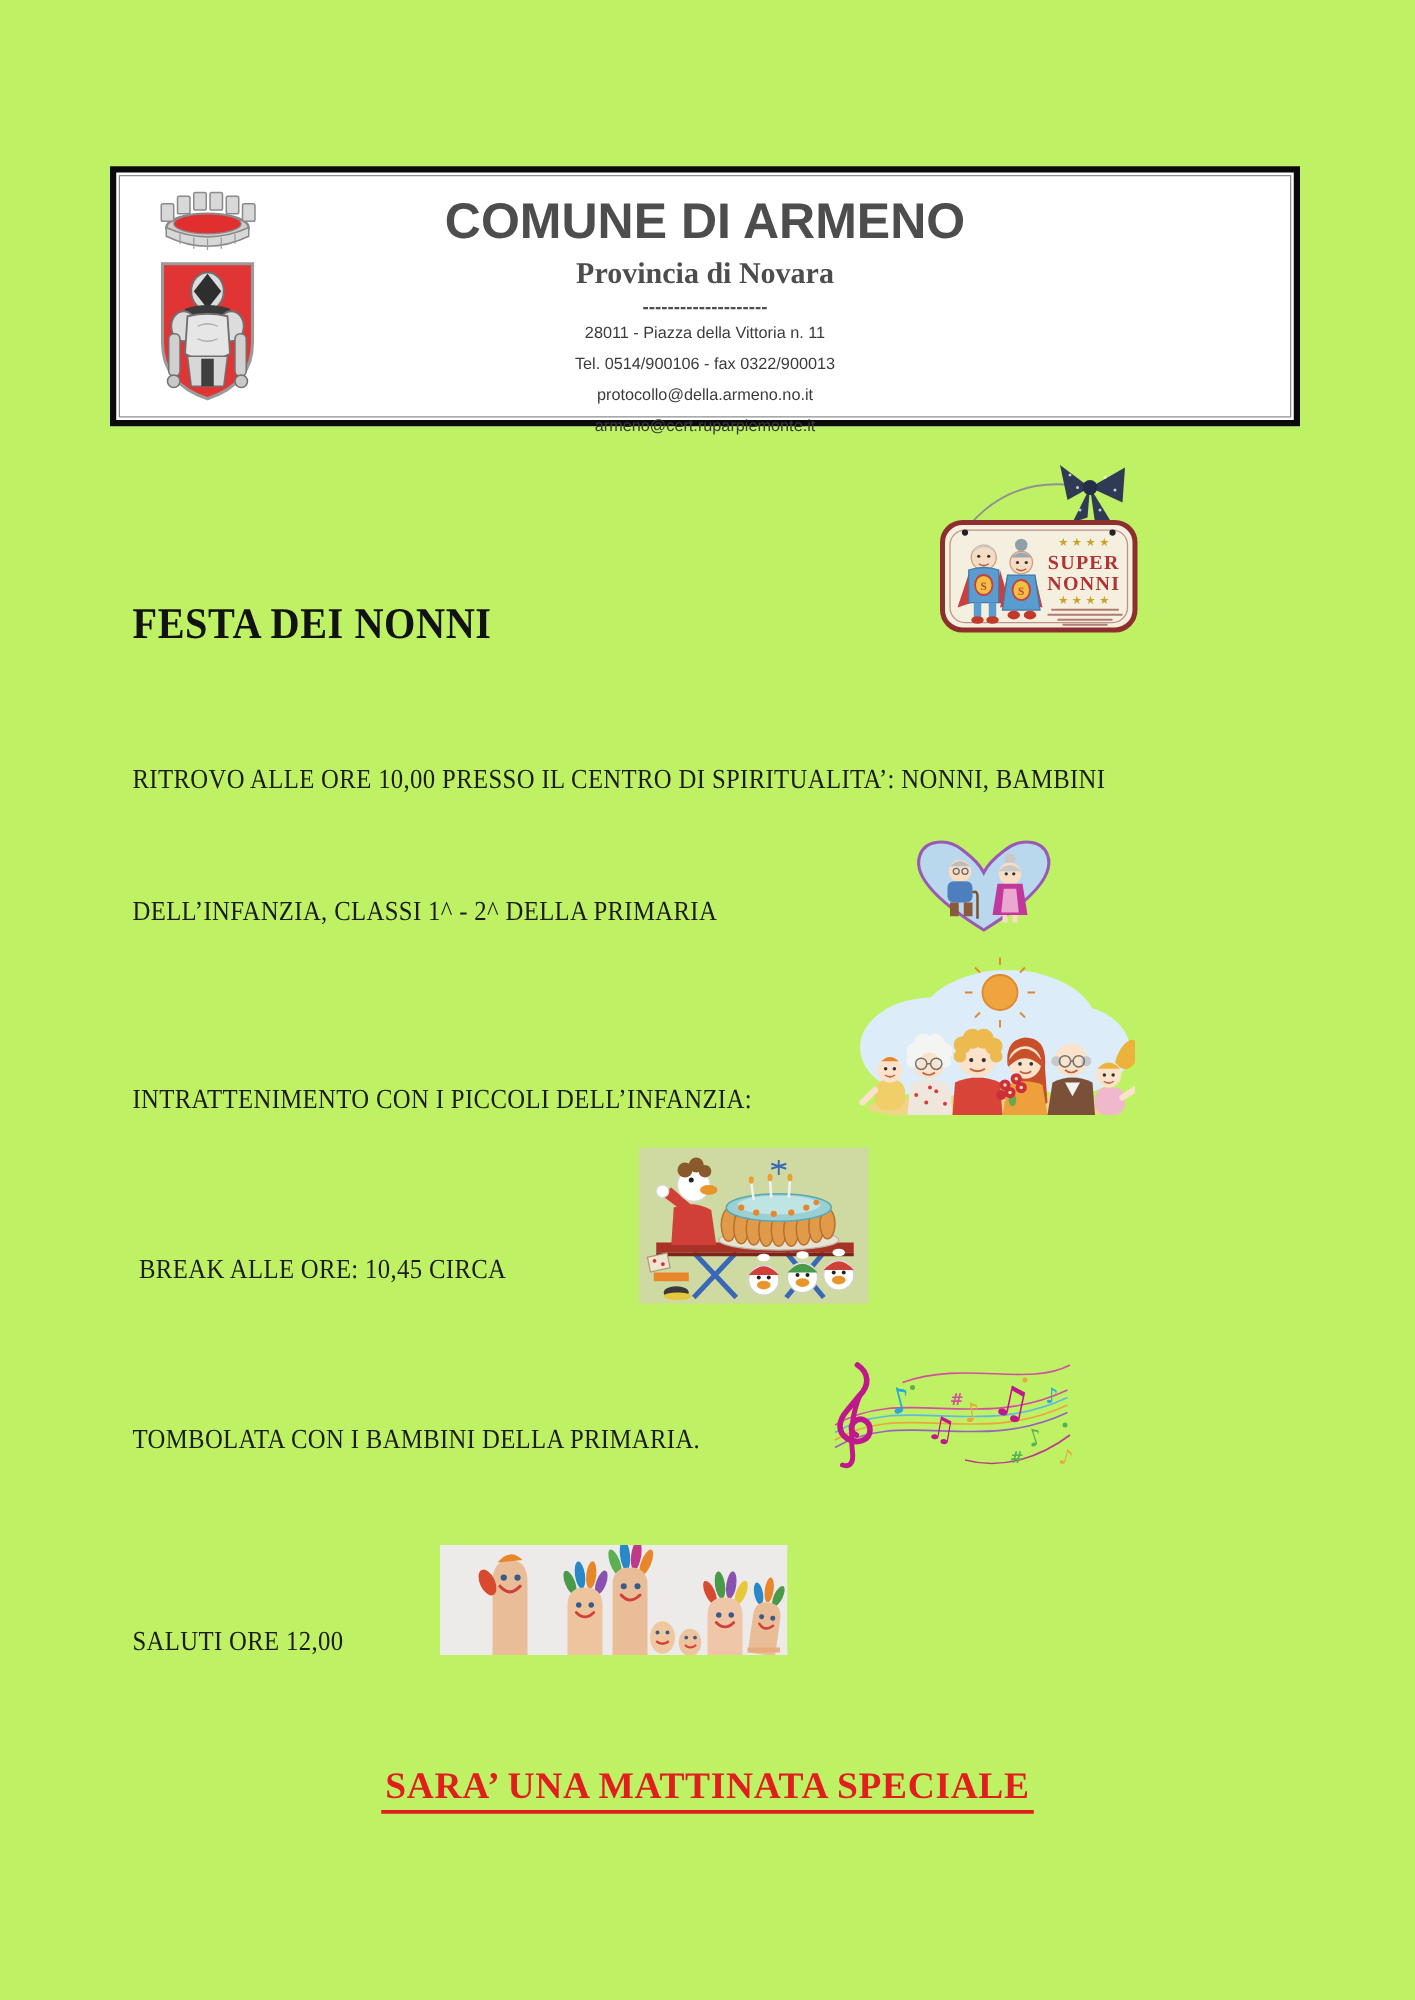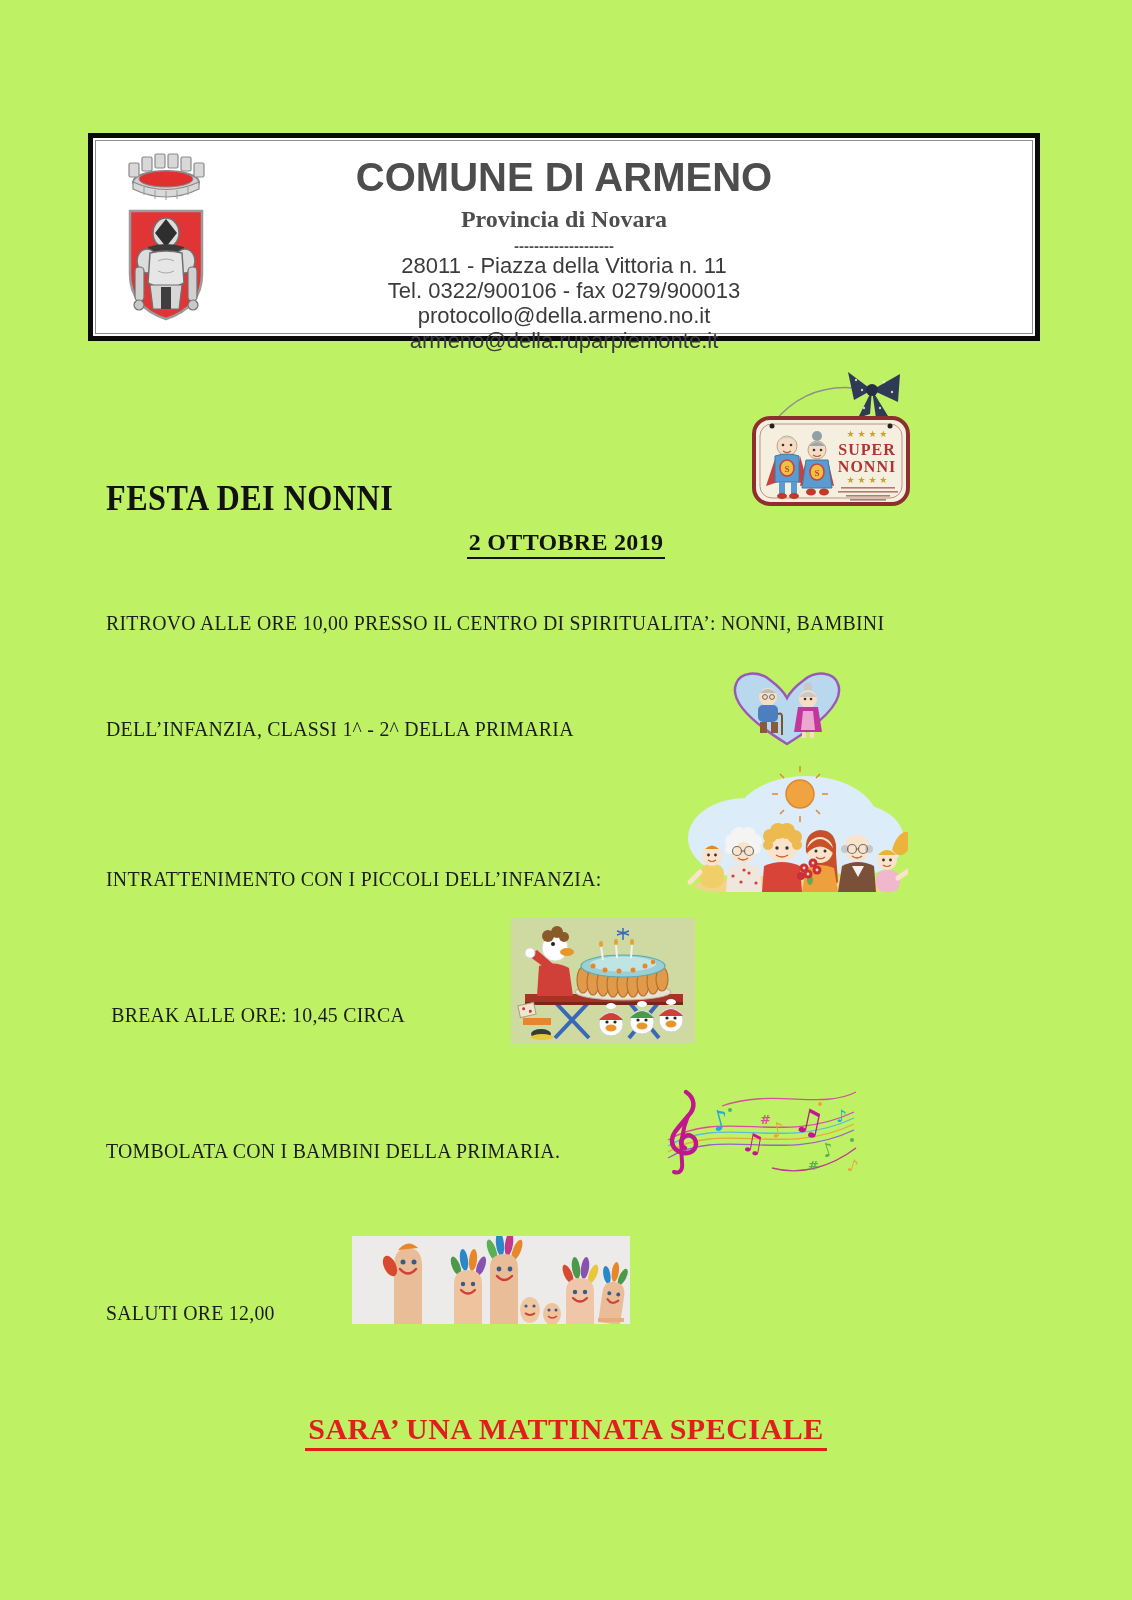--- a/index.html
+++ b/index.html
@@ -17,21 +17,21 @@
     position:absolute; inset:2px; border:1px solid #8d8d8d;
   }
   .crest { position:absolute; left:22px; top:8px; width:96px; height:182px; }
   .header-text {
     position:absolute; left:0; right:0; top:14px; text-align:center;
     font-family:"Liberation Sans", sans-serif;
   }
   .h-title { font-size:40px; font-weight:bold; color:#4d4d4d; line-height:44px; letter-spacing:0px; }
   .h-sub   { font-size:24px; font-weight:bold; color:#4d4d4d; line-height:32px; margin-top:4px;font-family:Liberation Serif, serif; }
   .h-dash  { font-size:15px; font-weight:bold; color:#4d4d4d; line-height:14px; margin-top:4px; }
-  .h-line  { font-size:22px; color:#3b3b3b; line-height:25px; }
+  .h-line  { font-size:13px; color:#3b3b3b; line-height:25px; }
 
   
   .doc-title {
     position:absolute; left:106px; top:456px; font-size:35px; font-weight:bold;
     color:#121212; white-space:pre; transform:scaleX(0.92); transform-origin:0 50%;
     letter-spacing:0.5px;
   }
   .center-row { position:absolute; left:0; width:1132px; text-align:center; }
   .date-row { top:529px; }
   .date-text {
@@ -94,23 +94,23 @@
         <circle cx="73" cy="156" r="5" fill="#c8c8c8" stroke="#707070" stroke-width="1.2"></circle>
         <path d="M30,136 H62 L59,160 H33 Z" fill="#d7d7d7" stroke="#707070" stroke-width="1.2"></path>
         <rect x="41" y="138" width="10" height="22" fill="#3f3f3f"></rect>
       </svg>
 
       <div class="header-text">
         <div class="h-title">COMUNE DI ARMENO</div>
         <div class="h-sub">Provincia di Novara</div>
         <div class="h-dash">--------------------</div>
         <div class="h-line">28011 - Piazza della Vittoria n. 11</div>
-        <div class="h-line">Tel. 0322/900106 - fax 0279/900013</div>
+        <div class="h-line">Tel. 0514/900106 - fax 0322/900013</div>
         <div class="h-line">protocollo@della.armeno.no.it</div>
-        <div class="h-line">armeno@della.ruparpiemonte.it</div>
+        <div class="h-line">armeno@cert.ruparpiemonte.it</div>
       </div>
     </div>
   </div>
 
   <svg class="illus sign-svg" viewBox="0 0 162 148">
     <path d="M24,62 Q60,18 120,30" stroke="#909090" stroke-width="1.5" fill="none"></path>
     <g>
       <path d="M122,30 L98,12 L104,40 Z" fill="#2f3a55"></path>
       <path d="M122,30 L150,14 L148,42 Z" fill="#2f3a55"></path>
       <path d="M122,30 L108,58 L120,54 Z" fill="#2f3a55"></path>
@@ -166,23 +166,20 @@
     <text x="117" y="123" font-size="9" fill="#c9a227" text-anchor="middle" font-family="DejaVu Sans, sans-serif">★ ★ ★ ★</text>
     <g fill="#a06058" opacity="0.8">
       <rect x="91" y="127" width="54" height="1.6"></rect>
       <rect x="88" y="131" width="60" height="1.6"></rect>
       <rect x="96" y="135" width="44" height="1.6"></rect>
       <rect x="100" y="139" width="36" height="1.6"></rect>
     </g>
   </svg>
 
   <h1 class="doc-title">FESTA DEI NONNI</h1>
-  <div class="center-row date-row">
-    <span class="date-text">2 OTTOBRE 2019</span>
-  </div>
 
   <div class="body-line" style="top:610px">RITROVO ALLE ORE 10,00 PRESSO IL CENTRO DI SPIRITUALITA’: NONNI, BAMBINI</div>
   <div class="body-line" style="top:716px">DELL’INFANZIA, CLASSI 1^ - 2^ DELLA PRIMARIA</div>
   <div class="body-line" style="top:866px">INTRATTENIMENTO CON I PICCOLI DELL’INFANZIA:</div>
   <div class="body-line" style="top:1002px"> BREAK ALLE ORE: 10,45 CIRCA</div>
   <div class="body-line" style="top:1138px">TOMBOLATA CON I BAMBINI DELLA PRIMARIA.</div>
   <div class="body-line" style="top:1300px">SALUTI ORE 12,00</div>
 
   <svg class="illus heart-svg" viewBox="0 0 134 88">
     <path d="M67,82 C28,58 10,38 16,22 C20,10 38,8 50,18 C58,24 64,30 67,36 C70,30 76,24 84,18 C96,8 114,10 118,22 C124,38 106,58 67,82 Z" fill="#b9d8ee" stroke="#9b59b6" stroke-width="2.5"></path>

